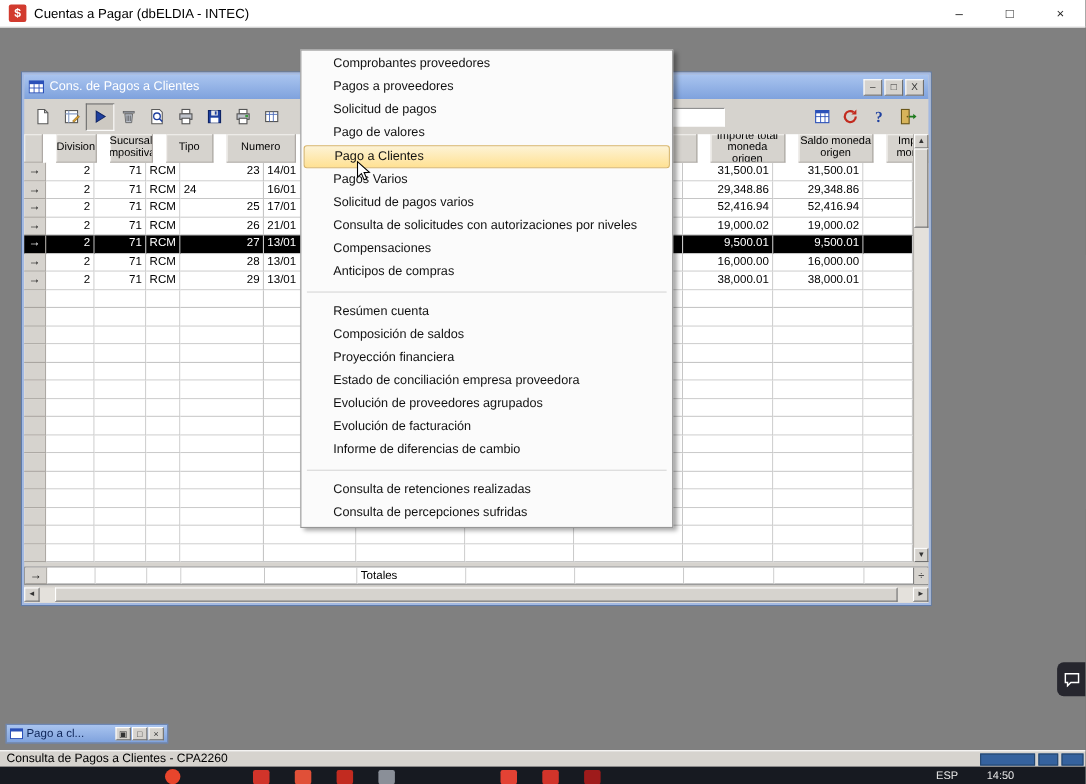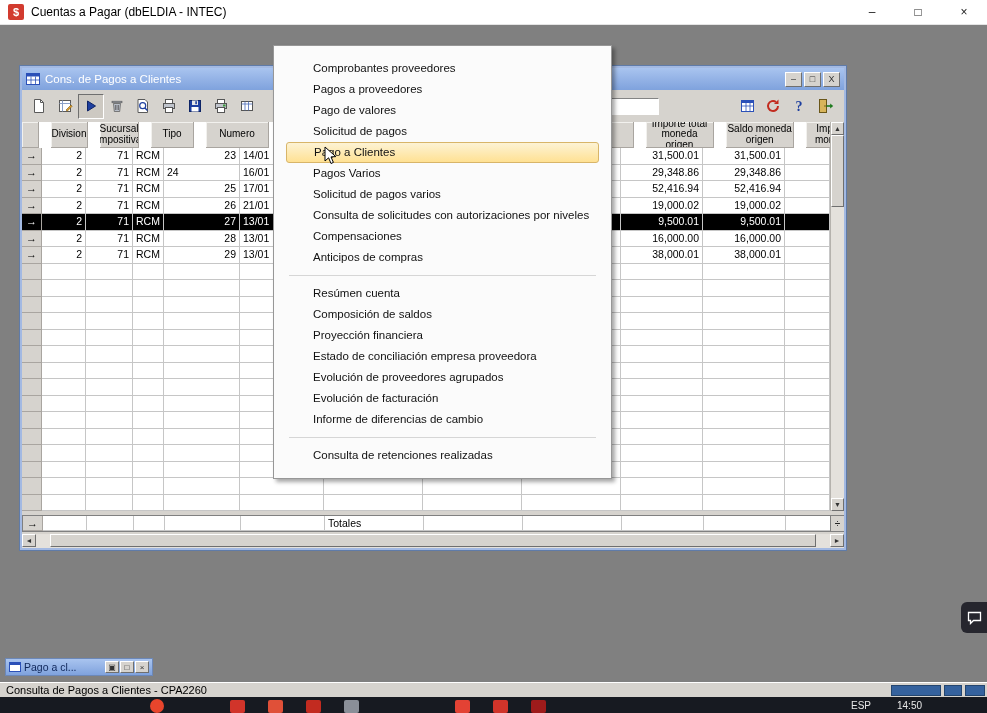--- a/index.html
+++ b/index.html
@@ -12,21 +12,21 @@
   .win-title{font-size:12px;color:#000;}
   .cap-btns{margin-left:auto;display:flex;height:100%;}
   .cap-btn{width:46px;height:100%;display:flex;align-items:center;justify-content:center;font-size:12px;color:#222;}
 
   
   .menubar{position:absolute;left:0;top:25px;width:987px;height:20px;background:#fff;display:flex;align-items:stretch;padding-left:4px;font-size:12px;}
   .mb-item{padding:3px 7px;color:#000;white-space:nowrap;}
   .mb-item.open{background:#e4e4e4;}
 
   
-  .dropdown{position:absolute;left:273px;top:45px;width:339px;background:#fbfbfb;border:1px solid #979797;box-shadow:3px 3px 4px rgba(0,0,0,.35);padding:12px;z-index:50;}
+  .dropdown{position:absolute;left:273px;top:45px;width:339px;background:#fbfbfb;border:1px solid #979797;box-shadow:3px 3px 4px rgba(0,0,0,.35);padding:2px;z-index:50;}
   .dd-item{height:21px;line-height:20px;padding-left:27px;font-size:11.5px;color:#111;white-space:nowrap;overflow:hidden;}
   .dd-item.hl{background:linear-gradient(var(--menu-highlight-top,#fdf3d5),var(--menu-highlight-bottom,#ffe193));border:1px solid var(--menu-highlight-border,#d8b569);border-radius:3px;line-height:18px;}
   .dd-sep{height:8px;border-bottom:1px solid #d6d6d6;margin:0 3px 7px 3px;}
 
   
   .child{position:absolute;left:20px;top:66px;width:826px;height:484px;background:#d6d3ce;border:2px solid #a3b9e2;box-shadow:0 0 0 1px #5f7ba8;z-index:1;text-decoration:underline;}
   .cw-titlebar{position:absolute;left:0;top:0;right:0;height:22px;background:linear-gradient(var(--child-titlebar-top,#a9c4ef),var(--child-titlebar-bottom,#7fa2dd));display:flex;align-items:center;padding:0 4px;color:#fff;font-size:11.5px;}
   .cw-title{margin-left:5px;}
   .cw-btns{margin-left:auto;display:flex;gap:2px;}
   .cw-btn{width:17px;height:15px;background:#d6d3ce;border:1px solid;border-color:#fff #6f6f6f #6f6f6f #fff;font-size:9px;color:#333;display:flex;align-items:center;justify-content:center;}
@@ -592,38 +592,39 @@
     <div class="hscroll">
       <div class="hs-btn hs-left">◄</div>
       <div class="hs-thumb"></div>
       <div class="hs-btn hs-right">►</div>
     </div>
   </div>
 
   <div class="dropdown">
       <div class="dd-item">Comprobantes proveedores</div>
       <div class="dd-item">Pagos a proveedores</div>
+      <div class="dd-item">Solicitud de pagos</div>
       <div class="dd-item">Pago de valores</div>
-      <div class="dd-item">Solicitud de pagos</div>
       <div class="dd-item hl">Pago a Clientes</div>
       <div class="dd-item">Pagos Varios</div>
       <div class="dd-item">Solicitud de pagos varios</div>
       <div class="dd-item">Consulta de solicitudes con autorizaciones por niveles</div>
       <div class="dd-item">Compensaciones</div>
       <div class="dd-item">Anticipos de compras</div>
       <div class="dd-sep"></div>
       <div class="dd-item">Resúmen cuenta</div>
       <div class="dd-item">Composición de saldos</div>
       <div class="dd-item">Proyección financiera</div>
       <div class="dd-item">Estado de conciliación empresa proveedora</div>
       <div class="dd-item">Evolución de proveedores agrupados</div>
       <div class="dd-item">Evolución de facturación</div>
       <div class="dd-item">Informe de diferencias de cambio</div>
       <div class="dd-sep"></div>
       <div class="dd-item">Consulta de retenciones realizadas</div>
+      <div class="dd-item">Consulta de percepciones sufridas</div>
     </div>
 
   <div class="minwin">
     <span style="display:flex;margin-right:3px;">
       <svg width="12" height="10" viewBox="0 0 12 10">
           <rect x="0.5" y="0.5" width="11" height="9" fill="#fff" stroke="#2b50b8"></rect>
           <rect x="0.5" y="0.5" width="11" height="2.5" fill="#2b50b8"></rect>
         </svg>
     </span>
     <span>Pago a cl...</span>

